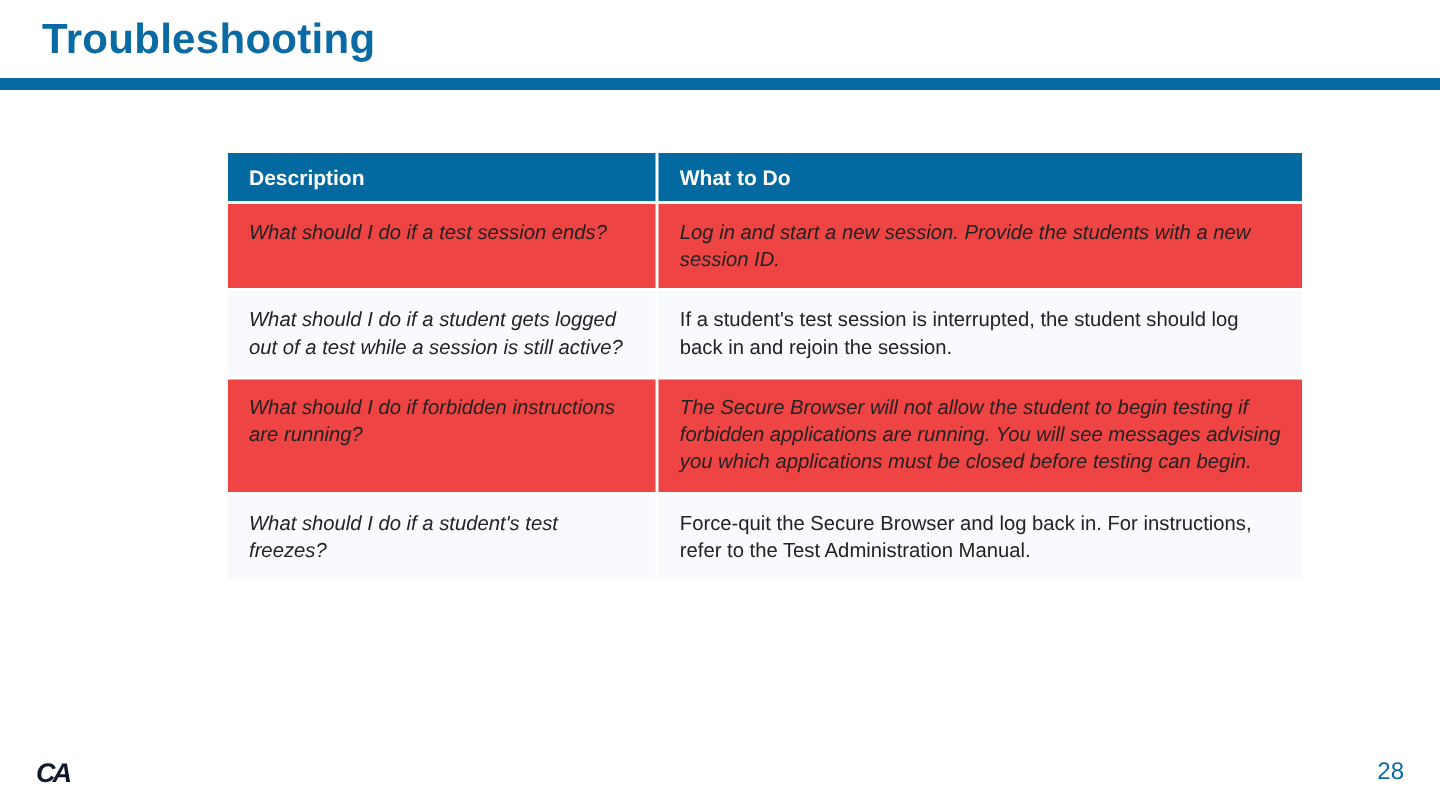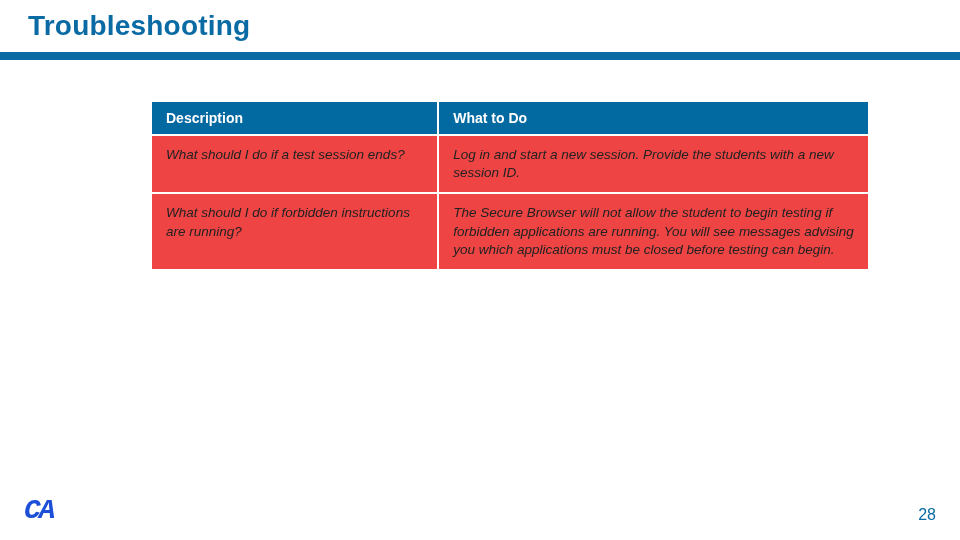--- a/index.html
+++ b/index.html
@@ -57,26 +57,26 @@
   table.troubleshoot td.desc {
     font-style: italic;
   }
   table.troubleshoot tr.odd td  { background: #ef4444; font-style: italic; }
   table.troubleshoot tr.even td { background: #f8fafd; }
 
   .footer-logo {
     position: absolute;
     left: 24px;
     bottom: 14px;
-    font-family: Liberation Mono, monospace;
-    font-size: 28px;
+    font-family: Liberation Sans, sans-serif;
+    font-size: 18px;
     font-weight: 700;
     font-style: italic;
     letter-spacing: -2px;
-    color: #1d4ed8;
+    color: #0f172a;
     user-select: none;
   }
   .page-number {
     position: absolute;
     right: 24px;
     bottom: 16px;
     font-size: 16px;
     color: #0a6aa4;
   }
 </style>
@@ -97,22 +97,30 @@
       <tr>
         <th>Description</th>
         <th>What to Do</th>
       </tr>
     </thead>
     <tbody>
       <tr class="odd">
         <td class="desc">What should I do if a test session ends?</td>
         <td>Log in and start a new session. Provide the students with a new session ID.</td>
       </tr>
+      <tr class="even">
+        <td class="desc">What should I do if a student gets logged out of a test while a session is still active?</td>
+        <td>If a student's test session is interrupted, the student should log back in and rejoin the session.</td>
+      </tr>
       <tr class="odd">
         <td class="desc">What should I do if forbidden instructions are running?</td>
         <td>The Secure Browser will not allow the student to begin testing if forbidden applications are running. You will see messages advising you which applications must be closed before testing can begin.</td>
+      </tr>
+      <tr class="even">
+        <td class="desc">What should I do if a student's test freezes?</td>
+        <td>Force-quit the Secure Browser and log back in. For instructions, refer to the Test Administration Manual.</td>
       </tr>
     </tbody>
   </table>
 </div>
 
 <div class="footer-logo">CA</div>
 <div class="page-number">28</div>
 
 </body></html>

